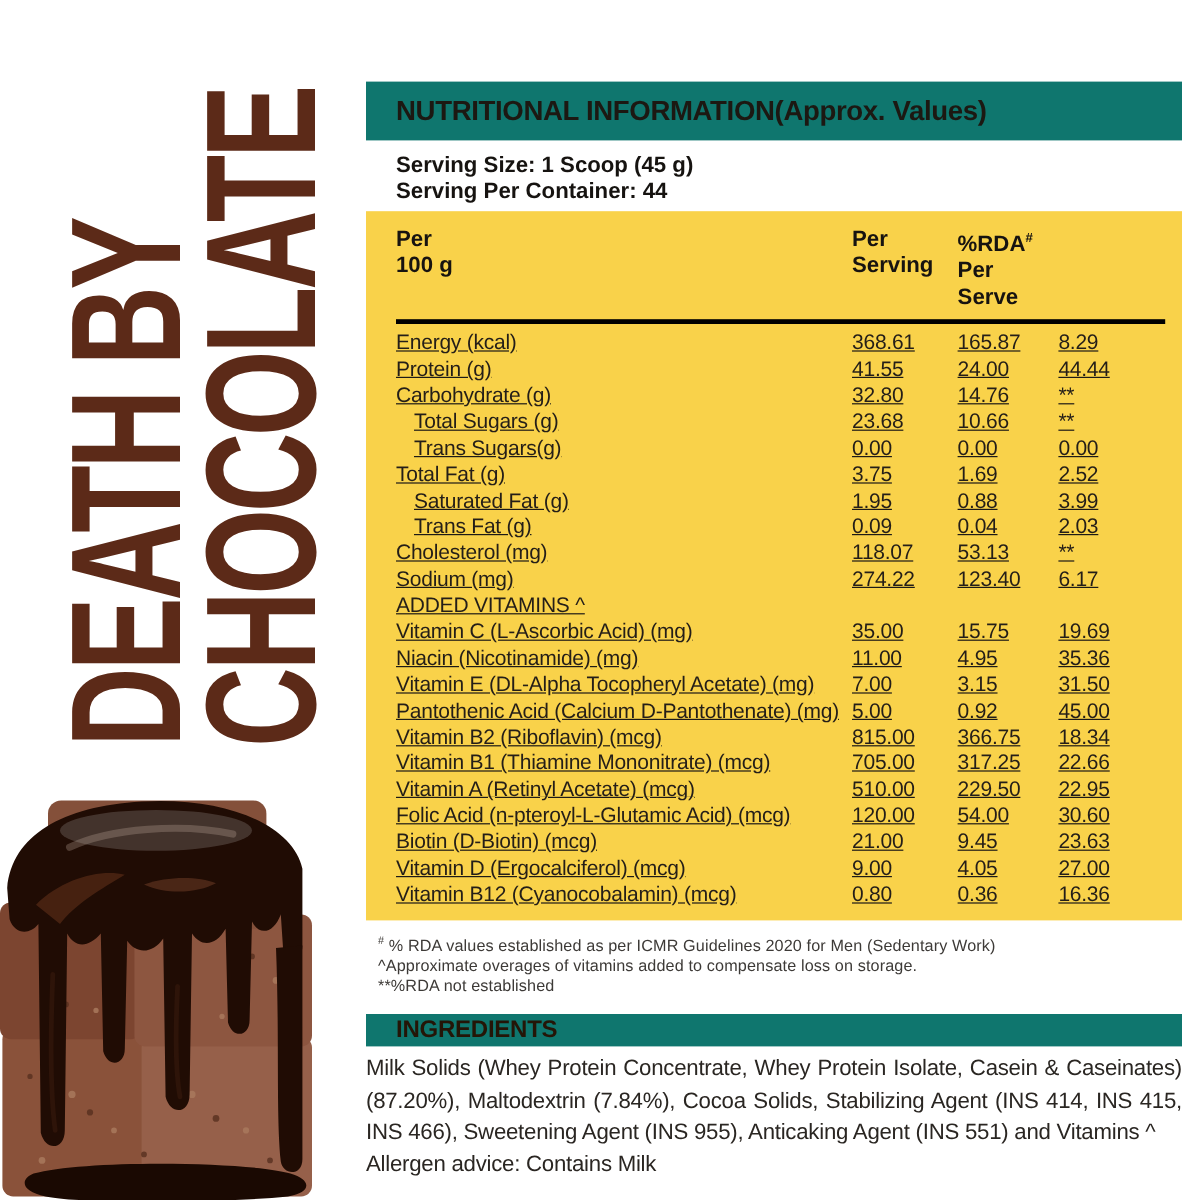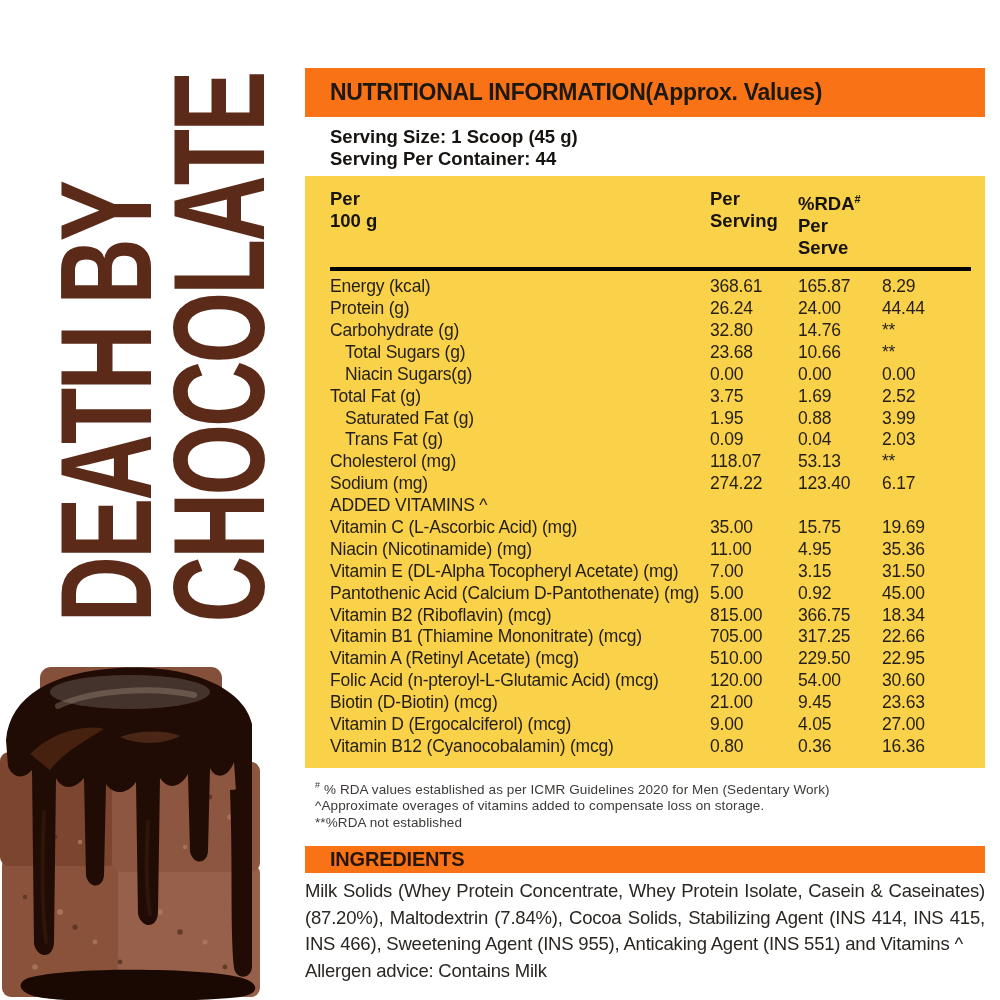--- a/index.html
+++ b/index.html
@@ -11,38 +11,38 @@
   
   .vertical-title{
     position:absolute;left:163px;top:348px;
     transform:translate(-50%,-50%) rotate(-90deg) scaleY(1.42);
     font-weight:bold;font-size:92px;line-height:0.86;letter-spacing:-3px;
     color:#5C2A18;white-space:nowrap;text-align:left;
   }
   
   .panel{position:absolute;left:305px;top:68px;width:680px;}
   .band{
-    background:#f97316;display:flex;align-items:center;
+    background:#0f766e;display:flex;align-items:center;
     padding-left:25px;box-sizing:border-box;
   }
   .band.header-band{height:49px;font-weight:bold;font-size:23px;letter-spacing:-0.3px;color:#1c1812;}
   .serving{margin:9px 0 7px 25px;font-weight:bold;font-size:18.5px;line-height:21.5px;color:#161310;}
   
   .table-block{
     background:#F9D24A;box-sizing:border-box;
     padding:12px 12px 10px 25px;
   }
   .thead{
     display:grid;grid-template-columns:1fr 88px 84px 91px;
     font-weight:bold;font-size:18.5px;line-height:22px;color:#171310;
     padding-bottom:8px;
   }
   .thead sup{font-size:11px;vertical-align:super;}
   .rule{border-bottom:4.5px solid #000000;margin-right:2px;}
-  .tbody{padding-top:5px;}
+  .tbody{padding-top:5px;text-decoration:underline;}
   .trow{
     display:grid;grid-template-columns:1fr 88px 84px 91px;
     font-size:17.5px;line-height:21.9px;height:21.9px;color:#241e18;
     letter-spacing:-0.2px;
   }
   .trow .label{padding-left:0;}
   .trow.indent .label{padding-left:15px;}
   
   .footnotes{margin:9px 0 0 10px;font-size:13.5px;line-height:17px;color:#3d3a37;letter-spacing:0.1px;}
   .footnote sup{font-size:9px;}
@@ -93,38 +93,38 @@
     <div class="rule"></div>
     <div class="tbody">
         <div class="trow">
           <span class="label">Energy (kcal)</span>
           <span class="num">368.61</span>
           <span class="num">165.87</span>
           <span class="num">8.29</span>
         </div>
         <div class="trow">
           <span class="label">Protein (g)</span>
-          <span class="num">26.24</span>
+          <span class="num">41.55</span>
           <span class="num">24.00</span>
           <span class="num">44.44</span>
         </div>
         <div class="trow">
           <span class="label">Carbohydrate (g)</span>
           <span class="num">32.80</span>
           <span class="num">14.76</span>
           <span class="num">**</span>
         </div>
         <div class="trow indent">
           <span class="label">Total Sugars (g)</span>
           <span class="num">23.68</span>
           <span class="num">10.66</span>
           <span class="num">**</span>
         </div>
         <div class="trow indent">
-          <span class="label">Niacin Sugars(g)</span>
+          <span class="label">Trans Sugars(g)</span>
           <span class="num">0.00</span>
           <span class="num">0.00</span>
           <span class="num">0.00</span>
         </div>
         <div class="trow">
           <span class="label">Total Fat (g)</span>
           <span class="num">3.75</span>
           <span class="num">1.69</span>
           <span class="num">2.52</span>
         </div>

